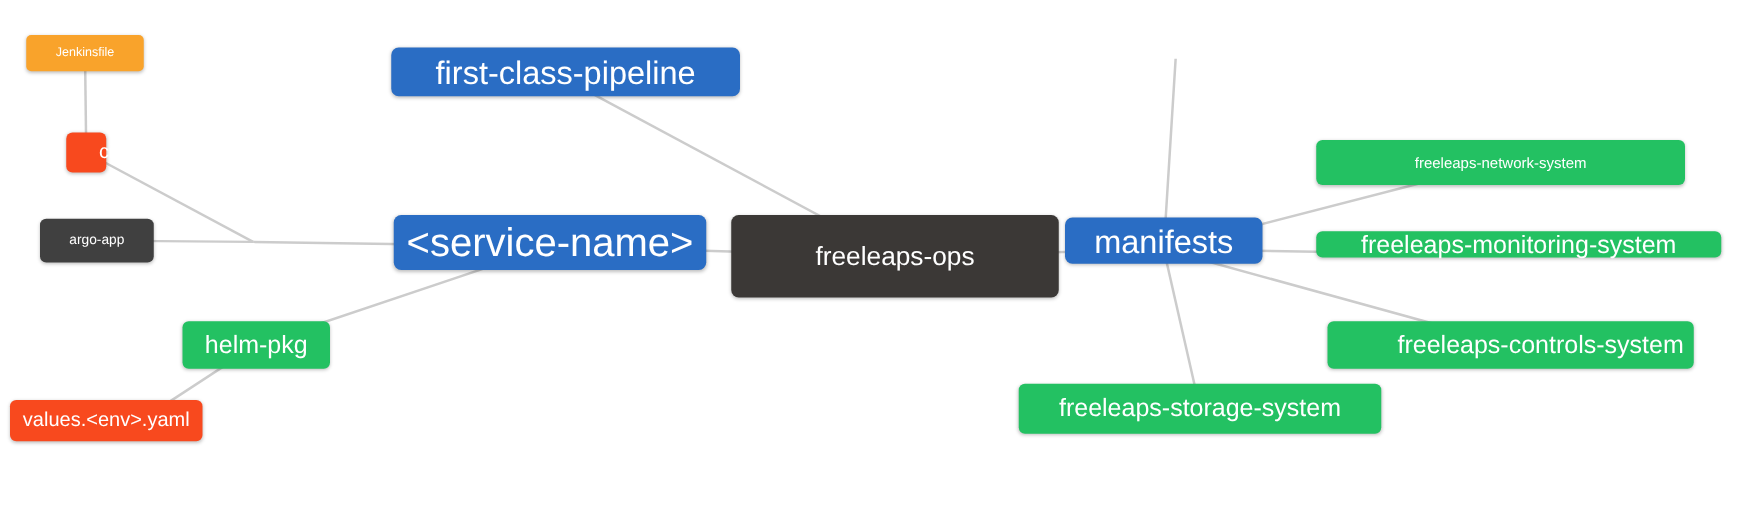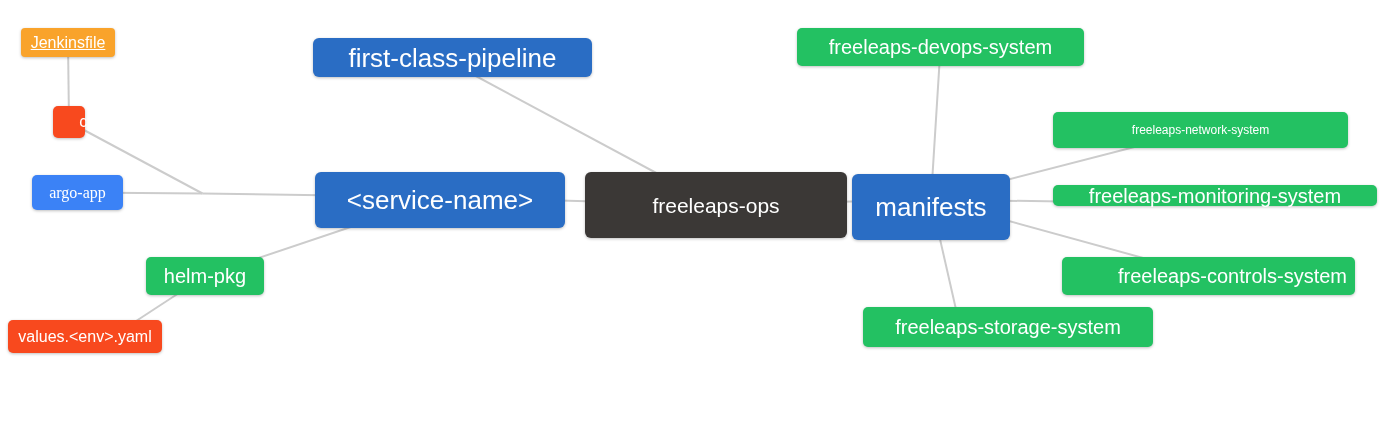--- a/index.html
+++ b/index.html
@@ -56,49 +56,46 @@
       <line x1="931" y1="199.5" x2="1215" y2="204" stroke="#cccccc" stroke-width="2"></line>
       <line x1="931" y1="199.5" x2="1208.5" y2="276" stroke="#cccccc" stroke-width="2"></line>
       <line x1="931" y1="199.5" x2="960" y2="327" stroke="#cccccc" stroke-width="2"></line>
     </svg>
 <div class="node" style="left: 585px; top: 172px; width: 262px; height: 66px; background: rgb(59, 56, 54); font-size: 21px; border-radius: 6px;">
       <span>freeleaps-ops</span>
     </div>
     <div class="node" style="left: 313px; top: 38px; width: 279px; height: 39px; background: rgb(42, 109, 196); font-size: 26px; border-radius: 6px;">
       <span>first-class-pipeline</span>
     </div>
-    <div class="node" style="left: 315px; top: 172px; width: 250px; height: 56px; background: rgb(42, 109, 196); font-size: 26px; border-radius: 6px;">
+    <div class="node" style="left: 315px; top: 172px; width: 250px; height: 44px; background: rgb(42, 109, 196); font-size: 32px; border-radius: 6px;">
       <span>&lt;service-name&gt;</span>
     </div>
-    <div class="node" style="left: 852px; top: 174px; width: 158px; height: 66px; background: rgb(42, 109, 196); font-size: 26px; border-radius: 6px;">
+    <div class="node" style="left: 852px; top: 174px; width: 158px; height: 37px; background: rgb(42, 109, 196); font-size: 26px; border-radius: 6px;">
       <span>manifests</span>
     </div>
     <div class="node" style="left: 146px; top: 257px; width: 118px; height: 38px; background: rgb(35, 193, 98); font-size: 20px; border-radius: 5px; justify-content: center;">
       <span>helm-pkg</span>
     </div>
     <div class="node" style="left: 53px; top: 106px; width: 32px; height: 32px; background: rgb(248, 73, 30); font-size: 16px; border-radius: 5px; padding-left: 32px;">
       <span>ci</span>
     </div>
-    <div class="node" style="left: 32px; top: 175px; width: 91px; height: 35px; background: #3b82f6; font-size: 16px; border-radius: 5px; font-family: Liberation Serif, serif;">
+    <div class="node" style="left: 32px; top: 175px; width: 91px; height: 35px; background: #404040; font-size: 11px; border-radius: 5px;">
       <span>argo-app</span>
     </div>
     <div class="node" style="left: 8px; top: 320px; width: 154px; height: 33px; background: rgb(248, 73, 30); font-size: 16px; border-radius: 5px;">
       <span>values.&lt;env&gt;.yaml</span>
     </div>
-    <div class="node" style="left: 21px; top: 28px; width: 94px; height: 29px; background: rgb(249, 163, 43); font-size: 16px; border-radius: 4px; text-decoration: underline;">
+    <div class="node" style="left: 21px; top: 28px; width: 94px; height: 29px; background: rgb(249, 163, 43); font-size: 10px; border-radius: 4px;">
       <span>Jenkinsfile</span>
-    </div>
-    <div class="node" style="left: 797px; top: 28px; width: 287px; height: 38px; background: rgb(35, 193, 98); font-size: 20px; border-radius: 5px;">
-      <span>freeleaps-devops-system</span>
     </div>
     <div class="node" style="left: 1053px; top: 112px; width: 295px; height: 36px; background: rgb(35, 193, 98); font-size: 12px; border-radius: 5px;">
       <span>freeleaps-network-system</span>
     </div>
     <div class="node" style="left: 1053px; top: 185px; width: 324px; height: 21px; background: rgb(35, 193, 98); font-size: 20px; border-radius: 5px;">
       <span>freeleaps-monitoring-system</span>
     </div>
     <div class="node" style="left: 1062px; top: 257px; width: 293px; height: 38px; background: rgb(35, 193, 98); font-size: 20px; border-radius: 5px; padding-left: 48px;">
       <span>freeleaps-controls-system</span>
     </div>
-    <div class="node" style="left: 815px; top: 307px; width: 290px; height: 40px; background: rgb(35, 193, 98); font-size: 20px; border-radius: 5px; margin-left: 48px;">
+    <div class="node" style="left: 815px; top: 307px; width: 290px; height: 40px; background: rgb(35, 193, 98); font-size: 20px; border-radius: 5px;">
       <span>freeleaps-storage-system</span>
     </div>
   </div>
 
 </body></html>

